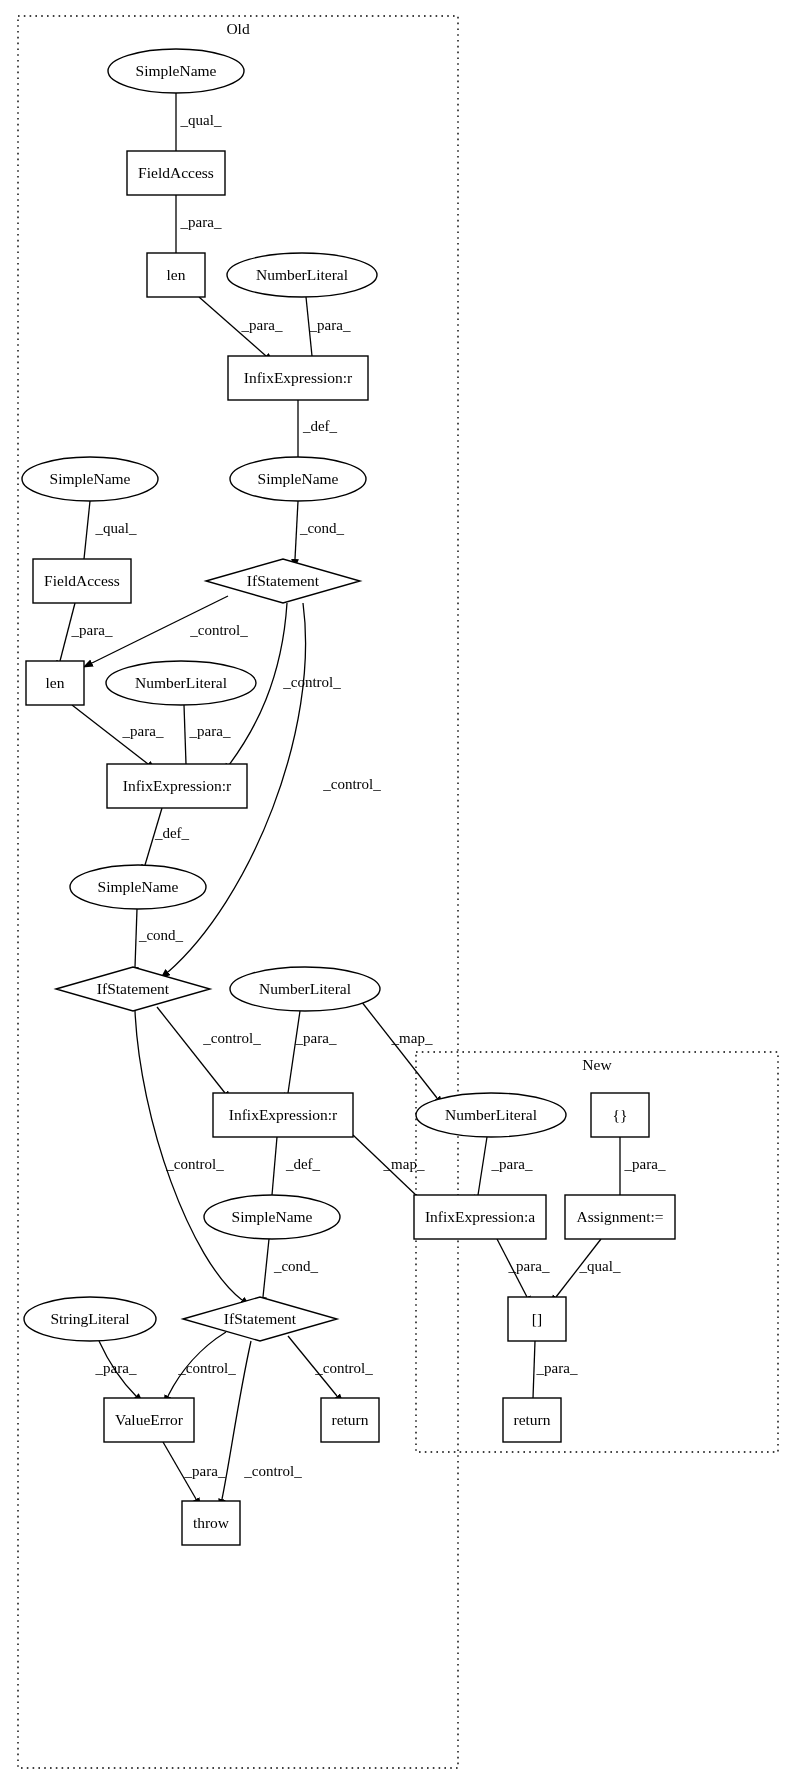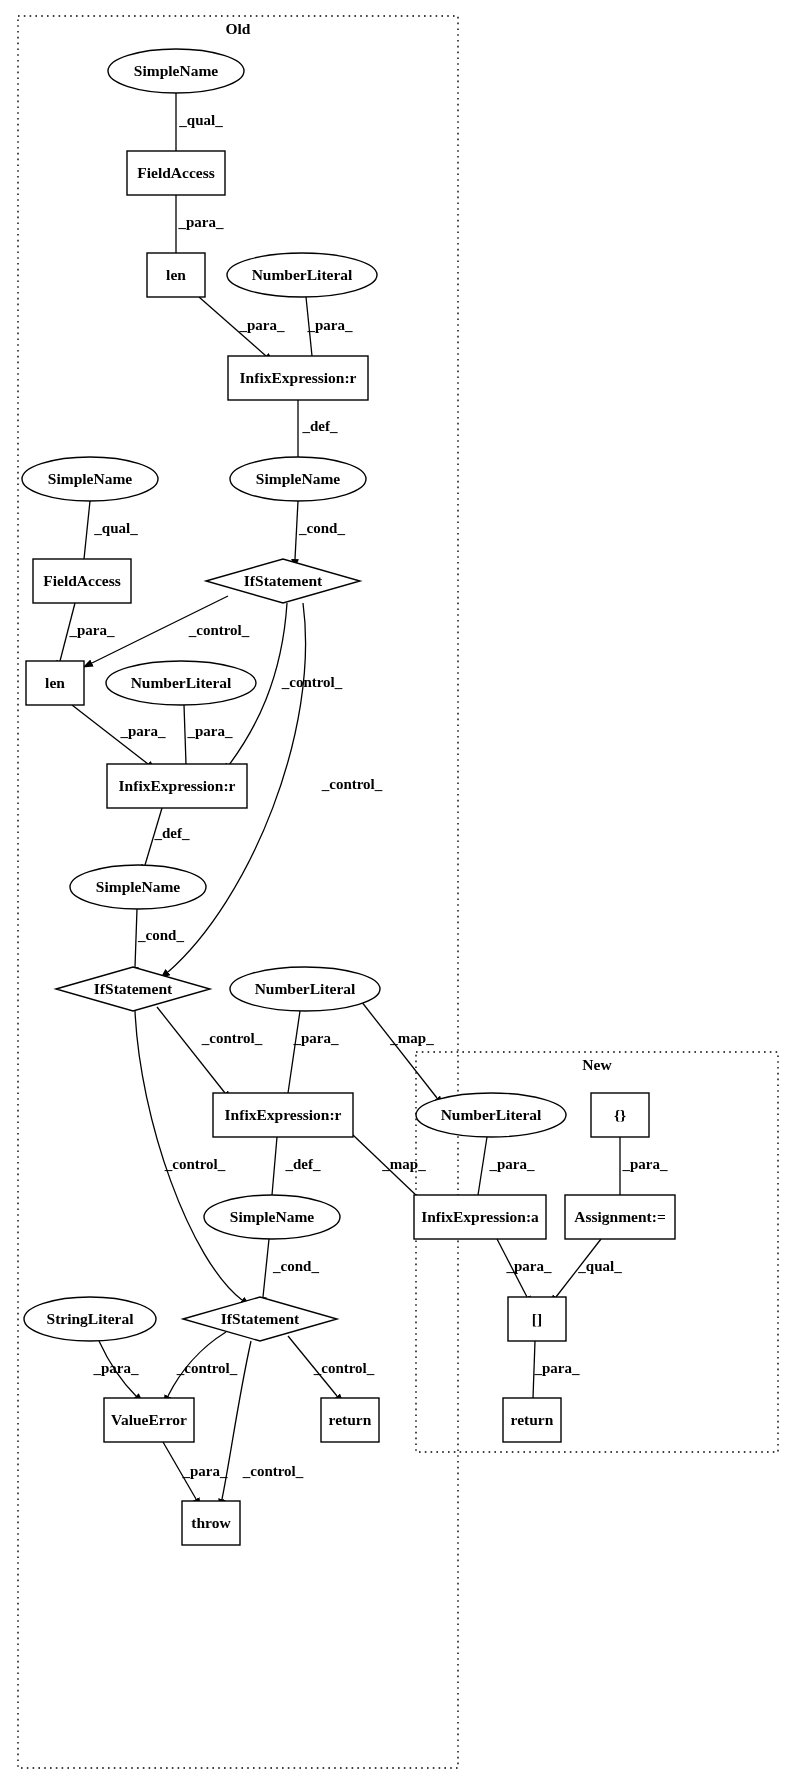--- a/index.html
+++ b/index.html
@@ -10,21 +10,20 @@
   body {
     width: 795px;
     height: 1784px;
     font-family: "Liberation Serif", "DejaVu Serif", serif;
     overflow: hidden;
   }
   #graph-root {
     position: relative;
     width: 795px;
     height: 1468px;
-    font-weight: bold;
   }
   svg#graph-svg {
     display: block;
     width: 795px;
     height: 1784px;
   }
   .node-shape {
     fill: #ffffff;
     stroke: #000000;
     stroke-width: 1.4;

